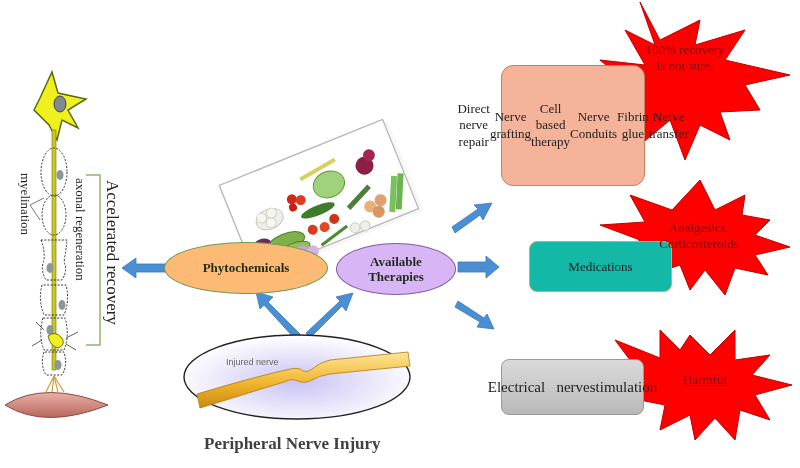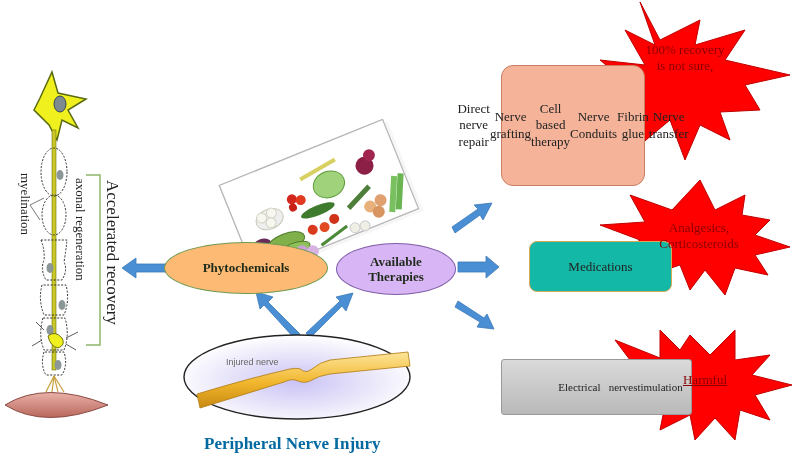--- a/index.html
+++ b/index.html
@@ -141,36 +141,36 @@
   <span>Phytochemicals</span>
 </div>
 
 <div class="ellipse" style="left:336px; top:243px; width:118px; height:50px; background:#d8b6f5; border:1.5px solid #7e5ca6; font-size:13px; flex-direction:column; line-height:15px;">
   <span>Available</span>
   <span>Therapies</span>
 </div>
 
 <div class="abs" style="left:226px; top:357px; font-family:'Liberation Sans', sans-serif; font-size:9px; color:#666;">Injured nerve</div>
 
-<div class="abs" style="left:204px; top:434px; font-size:17px; font-weight:bold; color:#0369a1;">Peripheral Nerve Injury</div>
+<div class="abs" style="left:204px; top:434px; font-size:17px; font-weight:bold; color:#404040;">Peripheral Nerve Injury</div>
 
 <div class="box" style="left:501px; top:65px; width:142px; height:119px; background:#f5b49a; border:1.5px solid #c97f63; font-size:13px; line-height:16.5px;">
   <span>Direct nerve repair</span>
   <span>Nerve grafting</span>
   <span>Cell based therapy</span>
   <span>Nerve Conduits</span>
   <span>Fibrin glue</span>
   <span>Nerve transfer</span>
 </div>
 
 <div class="box" style="left:501px; top:241px; width:141px; height:49px; background:#14b8a6; border:1.5px solid #d9aa55; font-size:13px; border-radius:8px;margin-left:28px;">
   <span>Medications</span>
 </div>
 
-<div class="box" style="left:501px; top:359px; width:141px; height:54px; background:linear-gradient(#dadada,#b9b9b9); border:1.5px solid #999; font-size:11px; line-height:16px; border-radius:3px;padding-left:48px;">
+<div class="box" style="left:501px; top:359px; width:141px; height:54px; background:linear-gradient(#dadada,#b9b9b9); border:1.5px solid #999; font-size:15px; line-height:16px; border-radius:8px;">
   <span style="white-space:pre;">Electrical   nerve</span>
   <span>stimulation</span>
 </div>
 
 <div class="star-text" style="left:630px; top:42px; width:110px;">
   <div>100% recovery</div>
   <div>is not sure,</div>
 </div>
 <div class="star-text" style="left:644px; top:220px; width:110px; ">
   <div>Analgesics,</div>

